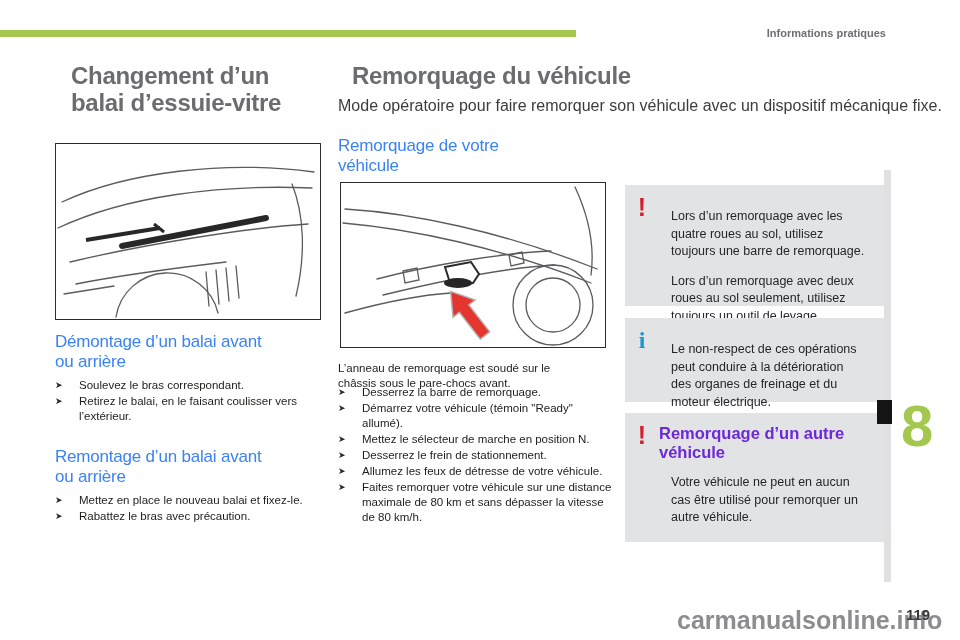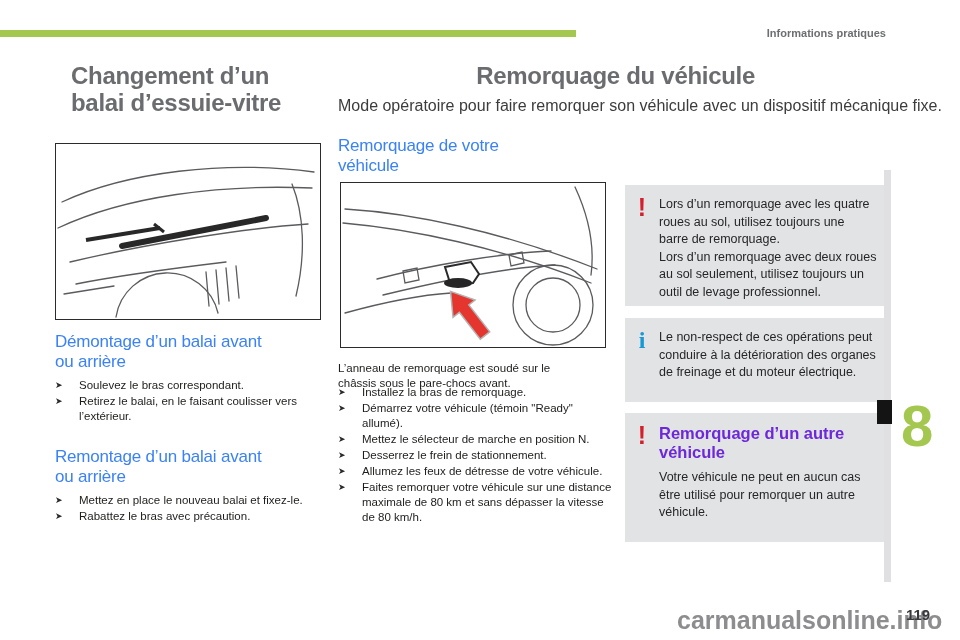--- a/index.html
+++ b/index.html
@@ -20,21 +20,21 @@
   .bullets{list-style:none;margin:0;padding:0;}
   .bullets li{display:flex;align-items:flex-start;margin:0 0 1px 0;}
   .bullet-ico{flex:0 0 24px;font-size:9px;line-height:15px;color:#2a2a2a;}
   .bullet-txt{flex:1;}
 
   .box{position:absolute;left:625px;width:262px;background:#e2e3e5;box-sizing:border-box;display:flex;}
   .box-icon{flex:0 0 34px;text-align:center;padding-top:10px;font-weight:bold;line-height:1;}
   .box-icon.warn{color:#d41f2c;font-size:25px;font-family:"Liberation Sans",sans-serif;}
   .box-icon.info{color:#1699d6;font-size:24px;font-family:"Liberation Serif",serif;}
   .box-body{flex:1;padding:11px 10px 10px 0;font-size:12.5px;line-height:17.5px;color:#262628;}
-  .box-body p{margin:0;}
+  .box-body p{margin:12px;}
   .box-heading{font-size:16.5px;line-height:19px;font-weight:bold;color:#6d28d9;margin:0 0 7px 0;}
 
   .edge-strip{position:absolute;left:884px;top:170px;width:7px;height:412px;background:#e0e0e2;}
   .chapter-tab{position:absolute;left:877px;top:400px;width:15px;height:24px;background:#141414;}
   .chapter-num{position:absolute;left:901px;top:397px;font-size:58px;line-height:58px;font-weight:bold;color:#a4c84f;}
 
   .watermark{position:absolute;left:677px;top:606px;font-size:25px;font-weight:bold;color:#8d8d90;letter-spacing:0;}
   .page-num{position:absolute;left:906px;top:606px;font-size:15px;font-weight:bold;color:#39393b;z-index:2;}
 
   .abs{position:absolute;}
@@ -97,21 +97,21 @@
     <li>
       <span class="bullet-ico">➤</span>
       <span class="bullet-txt">Mettez en place le nouveau balai et fixez-le.</span>
     </li>
     <li>
       <span class="bullet-ico">➤</span>
       <span class="bullet-txt">Rabattez le bras avec précaution.</span>
     </li>
   </ul>
 
-  <div class="h1 abs" style="left:335px;top:62px;width:420px;white-space:nowrap;text-align:right;">Remorquage du véhicule</div>
+  <div class="h1 abs" style="left:352px;top:62px;width:420px;white-space:nowrap;">Remorquage du véhicule</div>
 
   <div class="abs" style="left:338px;top:97px;width:560px;font-size:16px;color:#3c3c3e;white-space:nowrap;">Mode opératoire pour faire remorquer son véhicule avec un dispositif mécanique fixe.</div>
 
   <div class="h2 abs" style="left:338px;top:136px;width:280px;">
     <div>Remorquage de votre</div>
     <div>véhicule</div>
   </div>
 
   <div class="figure" style="left:340px;top:182px;width:266px;height:166px;">
     <svg viewBox="0 0 264 164">
@@ -135,21 +135,21 @@
         <path d="M0,-30 L14,-8 L6,-8 L6,26 L-6,26 L-6,-8 L-14,-8 Z" fill="#e5352f" stroke="#b3b3b3" stroke-width="1.5"></path>
       </g>
     </svg>
   </div>
 
   <div class="body-text abs" style="left:338px;top:353px;width:250px;margin-top:8px;">L’anneau de remorquage est soudé sur le châssis sous le pare-chocs avant.</div>
 
   <ul class="bullets body-text abs" style="left:338px;top:385px;width:278px;">
     <li>
       <span class="bullet-ico">➤</span>
-      <span class="bullet-txt">Installez la bras de remorquage.</span>
+      <span class="bullet-txt">Desserrez la barre de remorquage.</span>
     </li>
     <li>
       <span class="bullet-ico">➤</span>
       <span class="bullet-txt">Démarrez votre véhicule (témoin "Ready" allumé).</span>
     </li>
     <li>
       <span class="bullet-ico">➤</span>
       <span class="bullet-txt">Mettez le sélecteur de marche en position N.</span>
     </li>
     <li>

